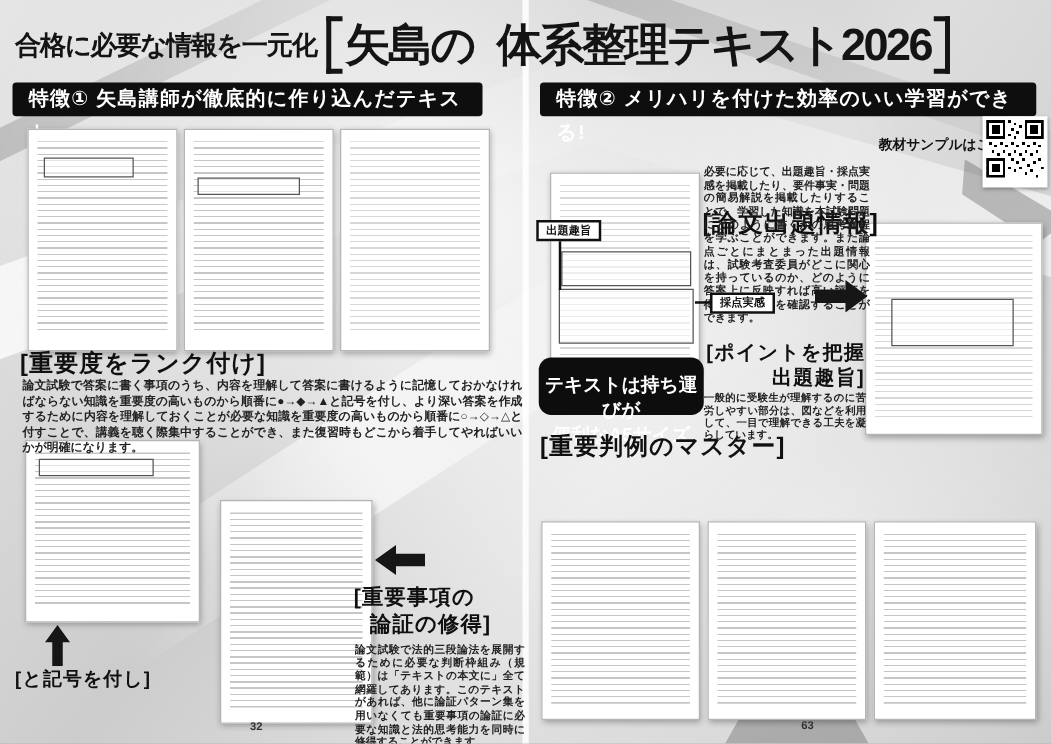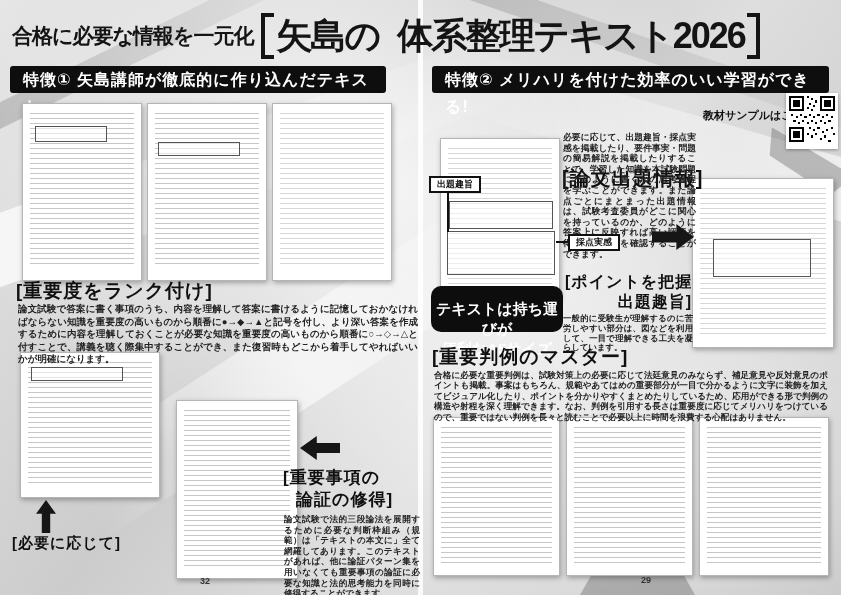--- a/index.html
+++ b/index.html
@@ -90,21 +90,21 @@
 
   <div class="thumb" style="left:20px;top:352px;width:138px;height:144px;">
     <div class="lines"></div>
     <div class="tbox" style="left:10px;top:14px;width:90px;height:12px;"></div>
   </div>
   <div class="thumb" style="left:176px;top:400px;width:120px;height:177px;">
     <div class="lines"></div>
   </div>
 
   <div class="arrow arrow-up" style="left:36px;top:500px;width:20px;height:33px;"></div>
-  <div class="sec-h" style="left:12px;top:534px;font-size:15px;">[必要に応じて]</div>
+  <div class="sec-h" style="left:12px;top:534px;font-size:15px;">[と記号を付し]</div>
 
   <div class="arrow arrow-left" style="left:300px;top:436px;width:40px;height:24px;"></div>
   <div class="sec-h" style="left:283px;top:466px;font-size:17px;">[重要事項の</div>
   <div class="sec-h" style="left:296px;top:488px;font-size:17px;">論証の修得]</div>
   <div class="btxt" style="left:284px;top:514px;width:136px;font-size:8.6px;line-height:10.6px;">論文試験で法的三段論法を展開するために必要な判断枠組み（規範）は「テキストの本文に」全て網羅してあります。このテキストがあれば、他に論証パターン集を用いなくても重要事項の論証に必要な知識と法的思考能力を同時に修得することができます。</div>
 
   <div class="pagenum" style="left:200px;top:576px;">32</div>
 
   <div class="sec-h" style="left:562px;top:121px;font-size:20px;margin-top:44px;">[論文出題情報]</div>
   <div class="btxt" style="left:563px;top:132px;width:133px;font-size:8.8px;line-height:10.6px;">必要に応じて、出題趣旨・採点実感を掲載したり、要件事実・問題の簡易解説を掲載したりすることで、学習した知識を本試験問題にどのように書くかの思考過程を学ぶことができます。また論点ごとにまとまった出題情報は、試験考査委員がどこに関心を持っているのか、どのように答案上に反映すれば高い評価を得られるのかを確認することができます。</div>
@@ -188,27 +188,26 @@
   <div class="thumb" style="left:692px;top:178px;width:140px;height:168px;">
     <div class="lines lite"></div>
     <div class="tbox" style="left:20px;top:60px;width:96px;height:36px;"></div>
   </div>
   <div class="arrow arrow-right" style="left:652px;top:224px;width:42px;height:26px;"></div>
   <div class="sec-h" style="left:565px;top:272px;width:127px;font-size:16px;text-align:right;">[ポイントを把握</div>
   <div class="sec-h" style="left:565px;top:292px;width:127px;font-size:16px;text-align:right;">出題趣旨]</div>
   <div class="btxt" style="left:563px;top:314px;width:130px;font-size:8.3px;line-height:9.8px;">一般的に受験生が理解するのに苦労しやすい部分は、図などを利用して、一目で理解できる工夫を凝らしています。</div>
 
   <div class="sec-h" style="left:432px;top:344px;font-size:19px;">[重要判例のマスター]</div>
-  <div class="btxt" style="left:434px;top:370px;width:394px;font-size:8.6px;line-height:10.4px;">合格に必要な重要判例は、試験対策上の必要に応じて法廷意見のみならず、補足意見や反対意見のポイントも掲載。事案はもちろん、規範やあてはめの重要部分が一目で分かるように文字に装飾を加えてビジュアル化したり、ポイントを分かりやすくまとめたりしているため、応用ができる形で判例の構造や射程を深く理解できます。なお、判例を引用する長さは重要度に応じてメリハリをつけているので、重要ではない判例を長々と読むことで必要以上に時間を浪費する心配はありません。</div>
 
   <div class="thumb" style="left:433px;top:417px;width:125px;height:157px;">
     <div class="lines"></div>
   </div>
   <div class="thumb" style="left:566px;top:417px;width:125px;height:157px;">
     <div class="lines"></div>
   </div>
   <div class="thumb" style="left:699px;top:417px;width:128px;height:157px;">
     <div class="lines"></div>
   </div>
 
-  <div class="pagenum" style="left:641px;top:575px;">29</div>
+  <div class="pagenum" style="left:641px;top:575px;">63</div>
 
 </div>
 
 </body></html>

